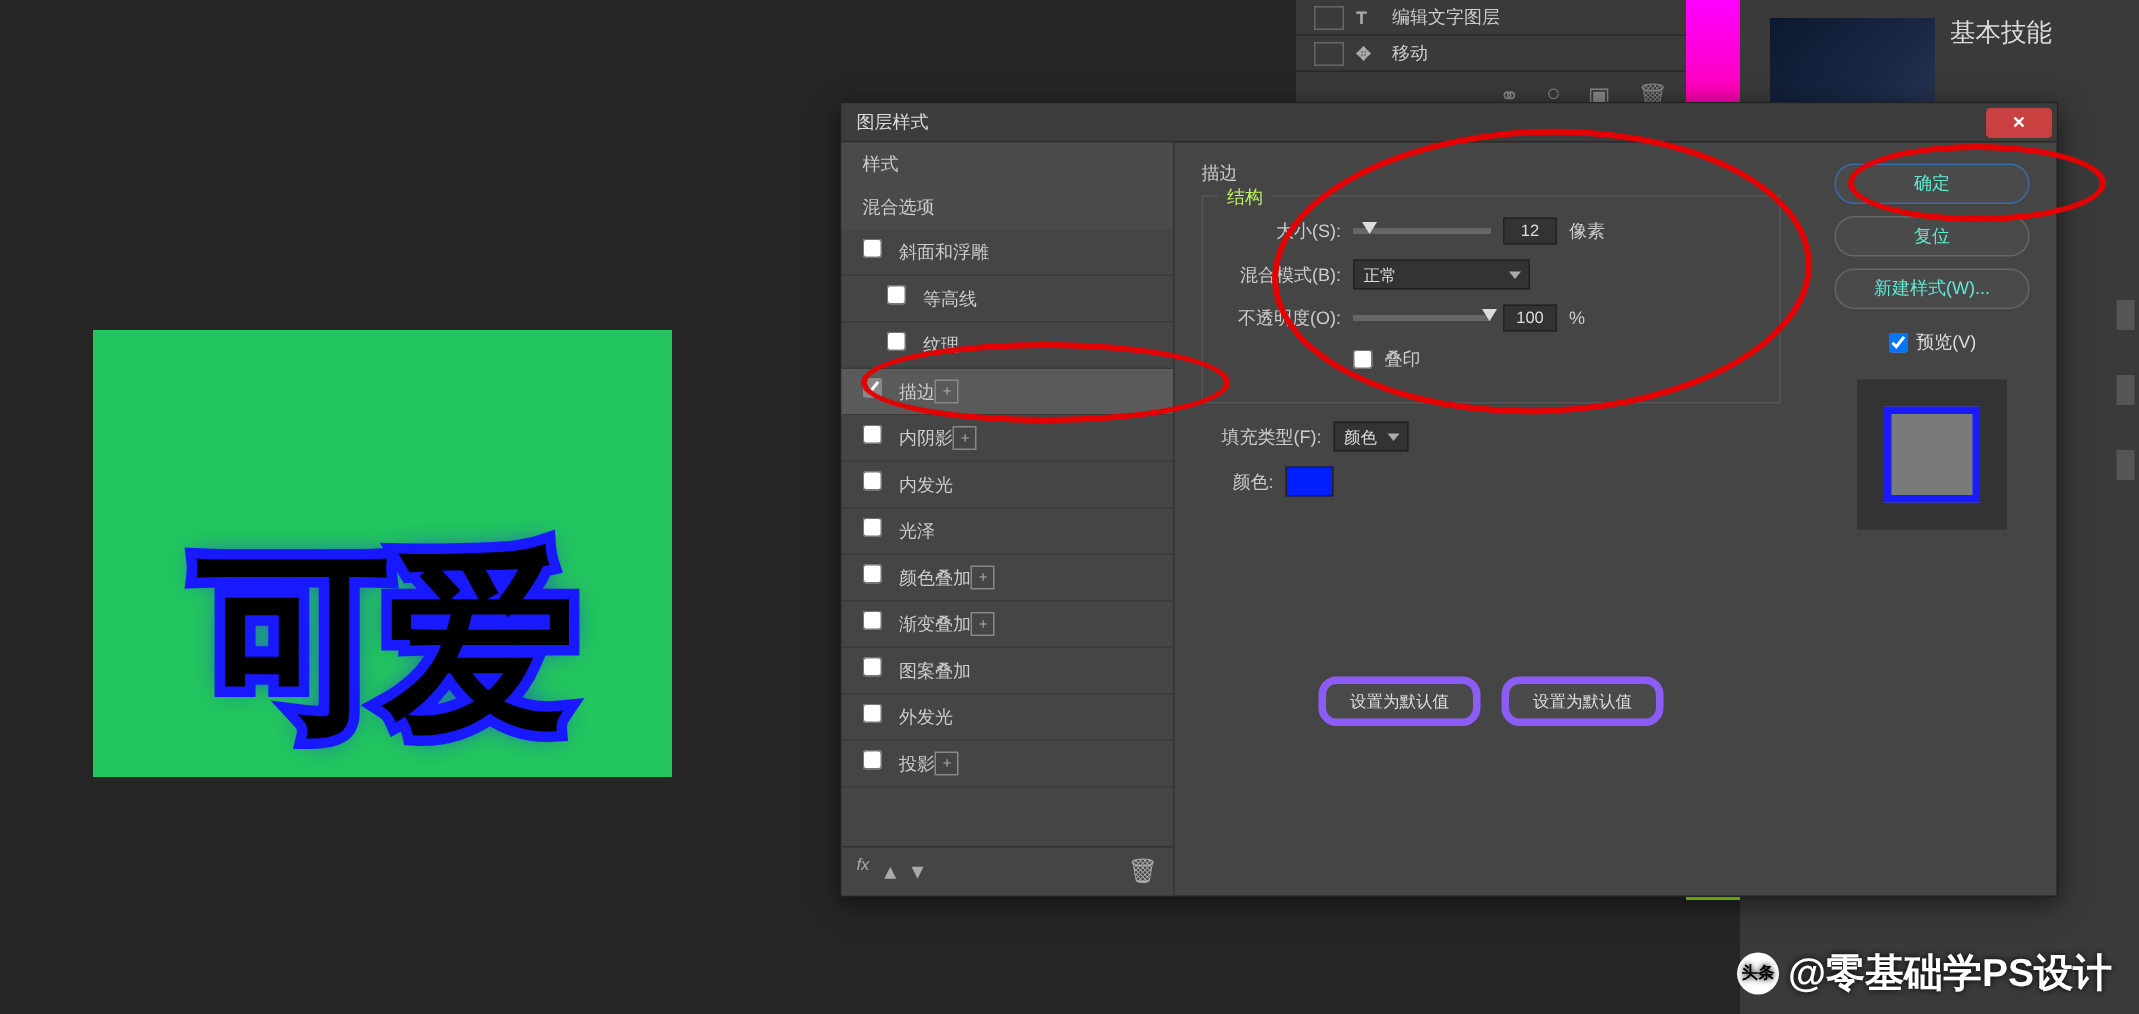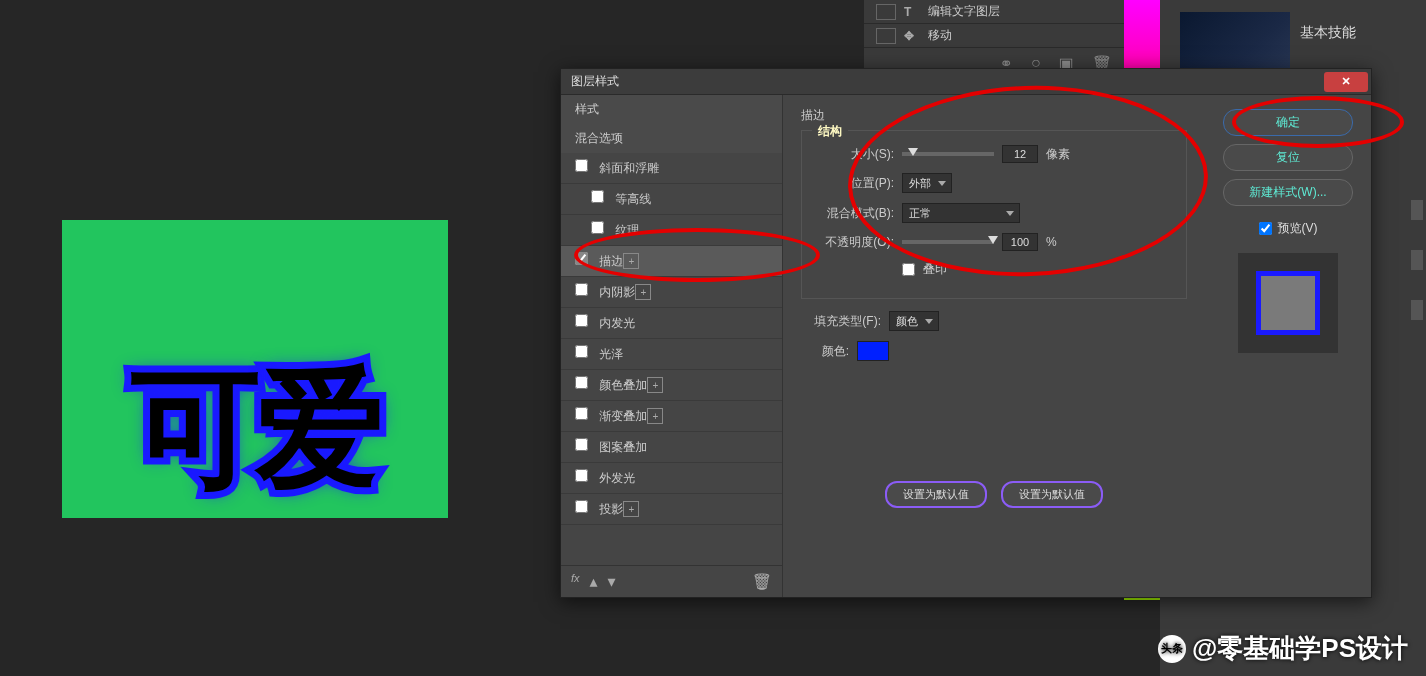--- a/index.html
+++ b/index.html
@@ -11,52 +11,52 @@
 .bg-panel-top { position: absolute; left: 864px; top: 0; width: 262px; height: 70px; background: #3a3a3a; }
 .bg-row { display: flex; align-items: center; padding: 4px 12px; color: #ccc; font-size: 12px; border-bottom: 1px solid #2a2a2a; height: 24px; }
 .bg-icon-box { width: 20px; height: 16px; border: 1px solid #666; margin-right: 8px; }
 .bg-icon-t { width: 18px; color: #aaa; margin-right: 6px; font-weight: bold; }
 .bg-icons-row { display: flex; justify-content: flex-end; gap: 18px; padding: 6px 14px; color: #888; }
 
 .gradient-strip { position: absolute; left: 1124px; top: 0; width: 36px; height: 600px; background: linear-gradient(to bottom, #ff00ff 0%, #ff00cc 8%, #ff0088 15%, transparent 15%, transparent 88%, #ddff00 92%, #aaff00 100%); }
 
 .right-panel { position: absolute; left: 1160px; top: 0; width: 266px; height: 676px; background: #3a3a3a; }
 .rp-thumb { position: absolute; left: 20px; top: 12px; width: 110px; height: 74px; background: linear-gradient(135deg, #0a1830 0%, #1a2845 60%, #2a3855 100%); }
-.rp-title { position: absolute; left: 140px; top: 24px; color: #ddd; font-size: 14px; }
+.rp-title { position: absolute; left: 140px; top: 10px; color: #ddd; font-size: 17px; }
 .rp-cut { position: absolute; right: 0; top: 0; width: 140px; height: 20px; color: #fff; font-size: 10px; }
 
 .dialog { position: absolute; left: 560px; top: 68px; width: 812px; height: 530px; background: #454545; border: 1px solid #222; box-shadow: 0 4px 18px rgba(0,0,0,0.6); }
 .dlg-titlebar { height: 26px; background: #3c3c3c; display: flex; align-items: center; justify-content: space-between; padding: 0 0 0 10px; color: #ddd; font-size: 12px; border-bottom: 1px solid #2a2a2a; }
 .dlg-close { width: 44px; height: 20px; background: #c84040; border-radius: 3px; display: flex; align-items: center; justify-content: center; color: #fff; font-size: 11px; font-weight: bold; margin-right: 3px; }
 
 .dlg-body { display: flex; height: 502px; }
 .style-list { width: 222px; background: #454545; border-right: 1px solid #333; display: flex; flex-direction: column; }
 .sl-header { padding: 6px 14px; color: #ccc; font-size: 12px; background: #4a4a4a; }
 .sl-item { padding: 6px 14px; color: #ccc; font-size: 12px; display: flex; align-items: center; justify-content: flex-start; border-bottom: 1px solid #3a3a3a; cursor: pointer; position: relative; }
 .sl-item.indent { padding-left: 30px; }
 .sl-item input[type=checkbox] { margin-right: 8px; accent-color: #888; }
 .sl-item.active { background: #5a5a5a; }
 .sl-fx { flex: 0 0 auto; display: flex; gap: 10px; padding: 6px 10px; color: #aaa; border-top: 1px solid #333; }
 .fx-text { font-style: italic; font-size: 11px; }
 .sl-spacer { flex: 1; }
 .sl-plus { width: 16px; height: 16px; border: 1px solid #888; display: flex; align-items: center; justify-content: center; font-size: 10px; color: #aaa; }
 
 .center-panel { flex: 1; padding: 12px 18px; color: #ccc; font-size: 12px; }
 .fieldset { border: 1px solid #555; padding: 14px 12px 10px; margin-bottom: 12px; position: relative; }
-.legend { position: absolute; top: -8px; left: 10px; background: #454545; padding: 0 6px; color: #fef9c3; font-size: 12px; font-weight: bold; }
+.legend { position: absolute; top: -8px; left: 10px; background: #454545; padding: 0 6px; color: #bef264; font-size: 12px; }
 .row { display: flex; align-items: center; margin-bottom: 10px; gap: 8px; }
 .row-label { width: 80px; text-align: right; }
 .slider { flex: 0 0 92px; height: 4px; background: #666; position: relative; }
 .slider-thumb { position: absolute; top: -4px; width: 0; height: 0; border-left: 5px solid transparent; border-right: 5px solid transparent; border-top: 8px solid #ddd; }
 .num-input { width: 36px; height: 18px; background: #333; border: 1px solid #222; color: #ddd; font-size: 11px; text-align: center; }
 .dropdown { height: 20px; background: #333; border: 1px solid #222; color: #ddd; font-size: 11px; padding: 0 18px 0 6px; display: flex; align-items: center; position: relative; }
 .dropdown::after { content: ""; position: absolute; right: 5px; top: 7px; border-left: 4px solid transparent; border-right: 4px solid transparent; border-top: 5px solid #aaa; }
 .color-swatch { width: 32px; height: 20px; background: #0020ff; border: 1px solid #222; }
 .btn-row { display: flex; justify-content: center; gap: 14px; margin-top: 120px; }
-.ps-btn { padding: 4px 16px; background: #4a4a4a; border: 2px solid #8b5cf6; border-radius: 12px; color: #ddd; font-size: 11px; cursor: pointer; }
+.ps-btn { padding: 4px 16px; background: #4a4a4a; border: 5px solid #8b5cf6; border-radius: 12px; color: #ddd; font-size: 11px; cursor: pointer; }
 
 .right-col { width: 166px; padding: 14px 10px; display: flex; flex-direction: column; gap: 8px; align-items: center; }
 .rc-btn { width: 130px; padding: 4px 0; background: #4a4a4a; border: 1px solid #666; border-radius: 13px; color: #5eead4; font-size: 12px; text-align: center; cursor: pointer; }
 .rc-btn.primary { border: 1px solid #3a6aaa; }
 .preview-check { display: flex; align-items: center; gap: 6px; color: #ddd; font-size: 12px; margin-top: 6px; }
 .preview-box { width: 100px; height: 100px; background: #333; margin-top: 8px; display: flex; align-items: center; justify-content: center; }
 .preview-inner { width: 64px; height: 64px; background: #7a7a7a; border: 5px solid #1a1aff; }
 
 .red-circle { position: absolute; border: 4px solid #e40000; border-radius: 50%; pointer-events: none; }
 .c1 { left: 574px; top: 228px; width: 246px; height: 54px; }
@@ -176,26 +176,20 @@
         <div class="legend">结构</div>
         <div class="row">
           <span class="row-label">大小(S):</span>
           <div class="slider">
               <div class="slider-thumb" style="left:6px"></div>
             </div>
           <input class="num-input" value="12" style="">
           <span>像素</span>
         </div>
         <div class="row">
-          <span class="row-label">位置(P):</span>
-          <div class="dropdown" style="width:50px">
-              <span>外部</span>
-            </div>
-        </div>
-        <div class="row">
           <span class="row-label">混合模式(B):</span>
           <div class="dropdown" style="width:118px">
               <span>正常</span>
             </div>
         </div>
         <div class="row">
           <span class="row-label">不透明度(O):</span>
           <div class="slider">
               <div class="slider-thumb" style="left:86px"></div>
             </div>

